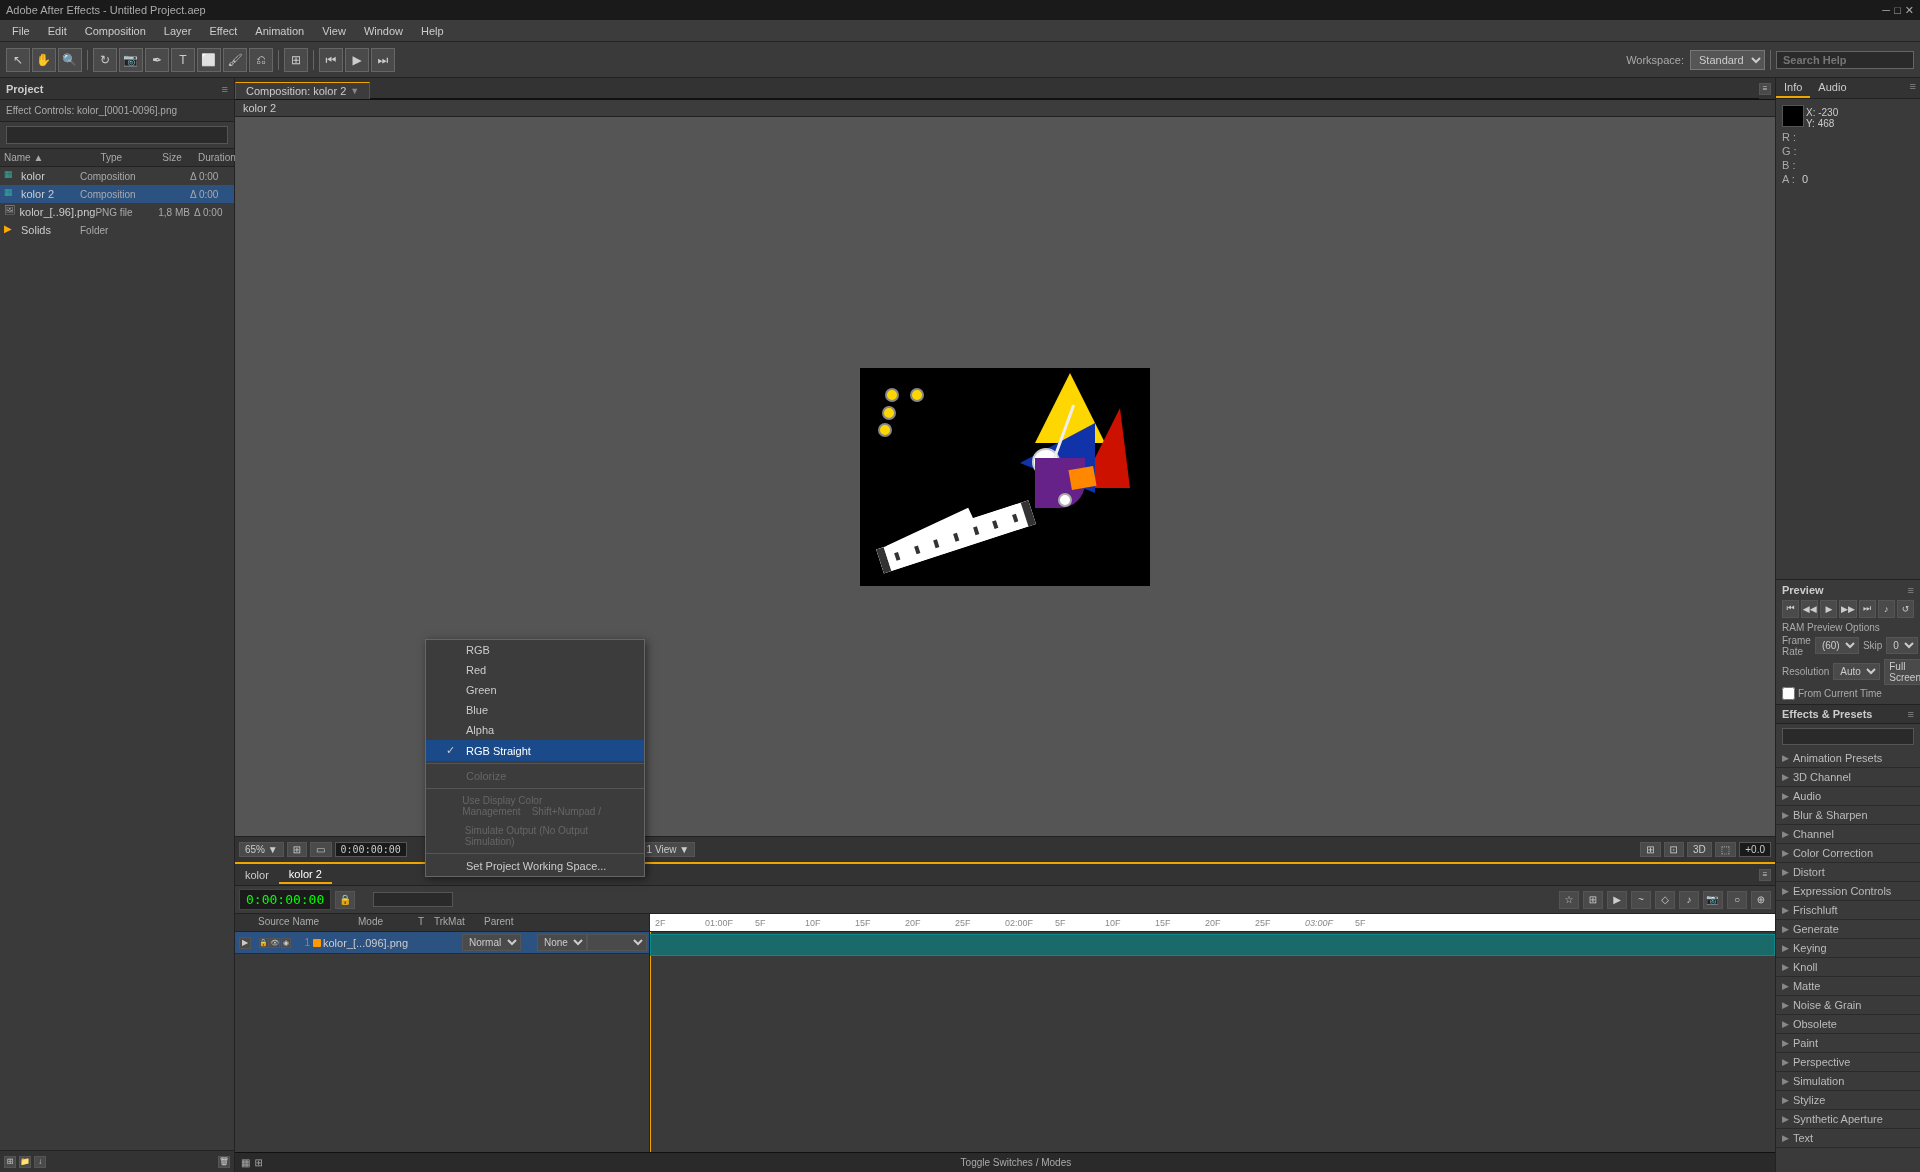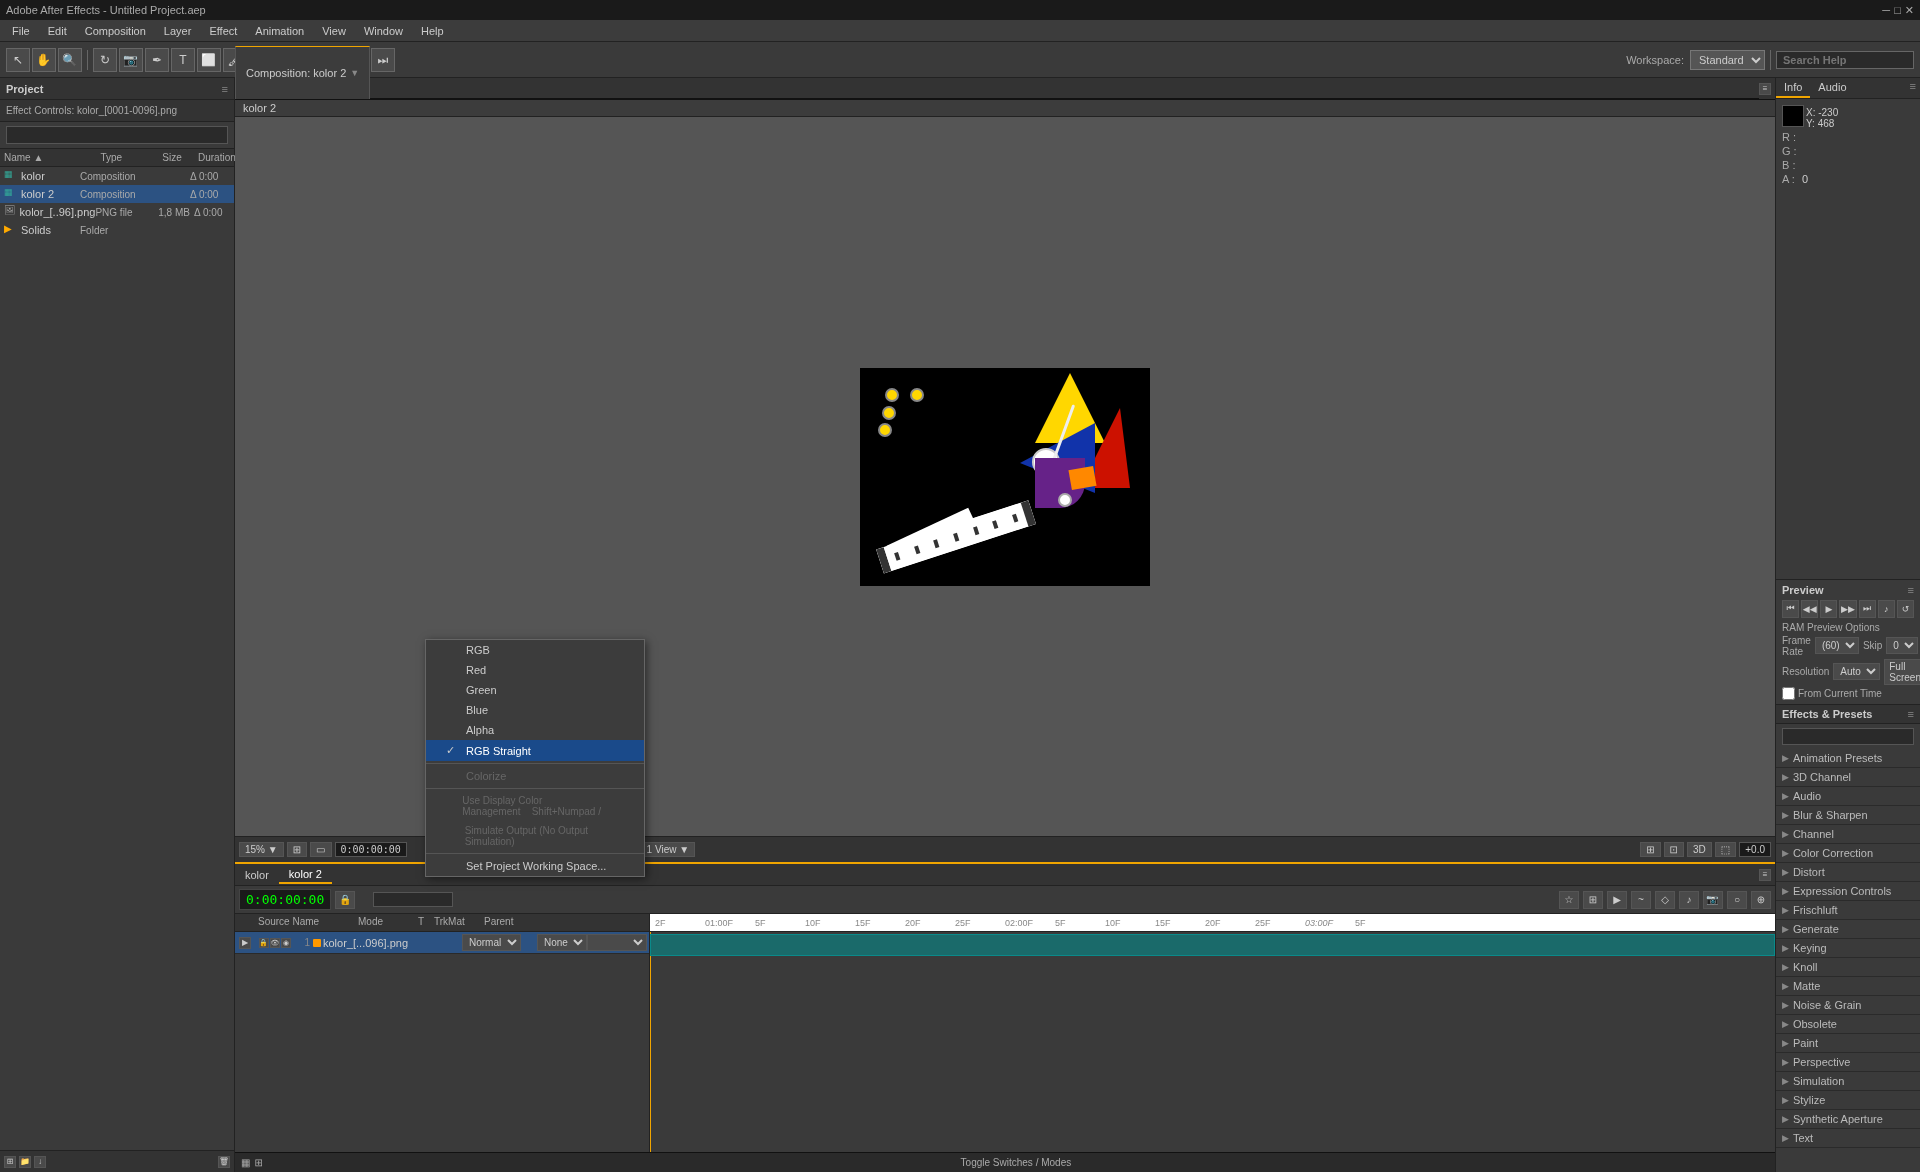--- a/index.html
+++ b/index.html
@@ -209,21 +209,21 @@
     }
 
     #comp-tabs {
       background: #333;
       height: 22px;
       display: flex;
       align-items: flex-end;
       border-bottom: 1px solid #111;
     }
     .comp-tab {
-      padding: 20px 10px;
+      padding: 2px 10px;
       background: #4a4a4a;
       border: 1px solid #555;
       border-bottom: none;
       color: #ccc;
       font-size: 11px;
       cursor: pointer;
       display: flex;
       align-items: center;
       gap: 4px;
     }
@@ -799,21 +799,21 @@
               <div style="width:4px;height:8px;background:#333;"></div>
               <div style="width:4px;height:8px;background:#333;"></div>
             </div>
             <div style="width:8px;height:100%;background:#333;"></div>
           </div>
         </div>
       </div>
     </div>
 
     <div id="viewer-toolbar">
-      <div class="vt-btn">15% ▼</div>
+      <div class="vt-btn">65% ▼</div>
       <div class="vt-btn">⊞</div>
       <div class="vt-btn">▭</div>
       <div class="vt-btn" style="font-family:monospace;color:#ccc;background:#1a1a1a;">0:00:00:00</div>
       <div style="width:20px;"></div>
       <div class="vt-btn">(Full) ▼</div>
       <div class="vt-btn">RGB</div>
       <div class="vt-btn">⬜</div>
       <div class="vt-btn">Active Camera ▼</div>
       <div class="vt-btn">1 View ▼</div>
       <div class="vt-spacer"></div>

